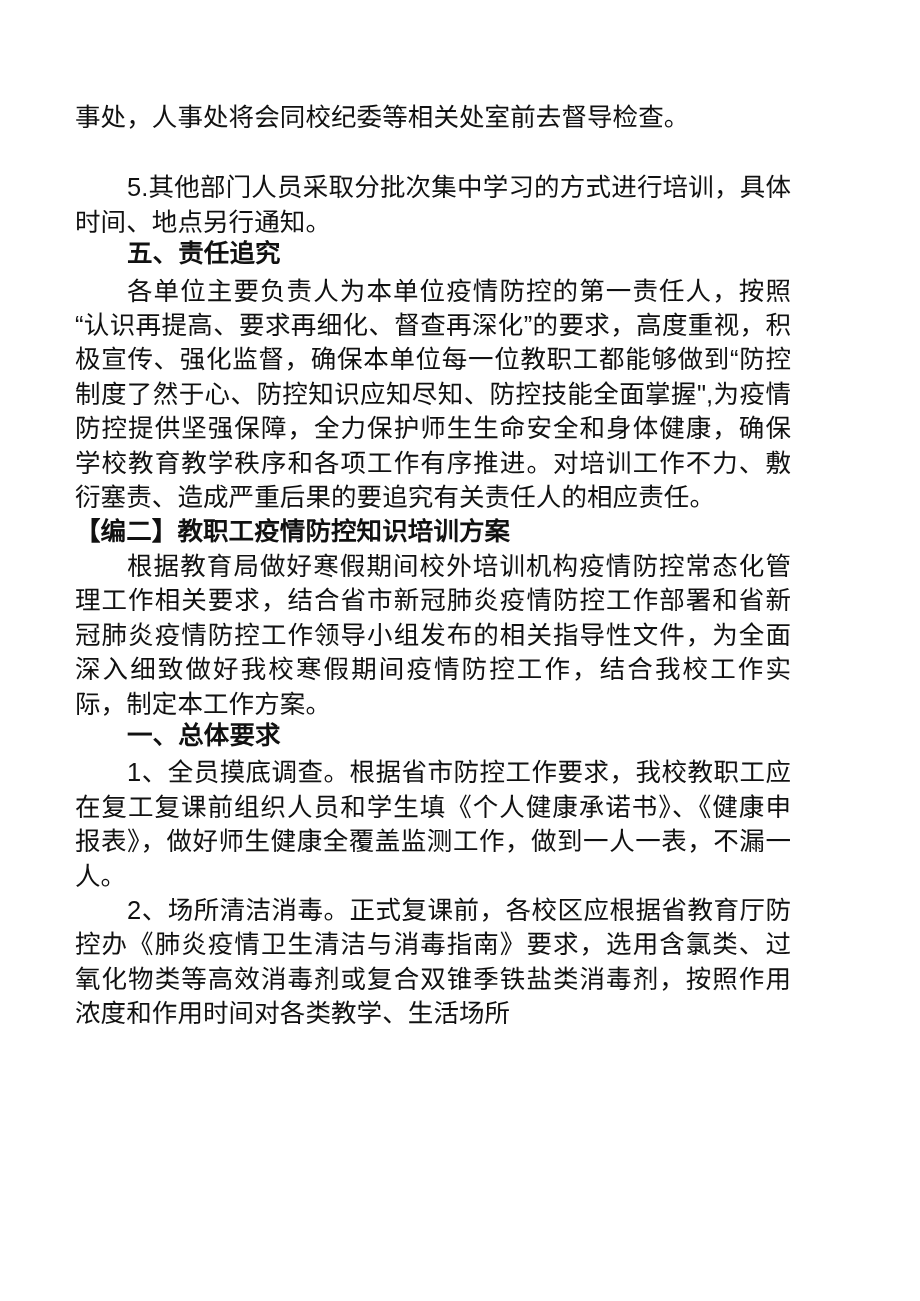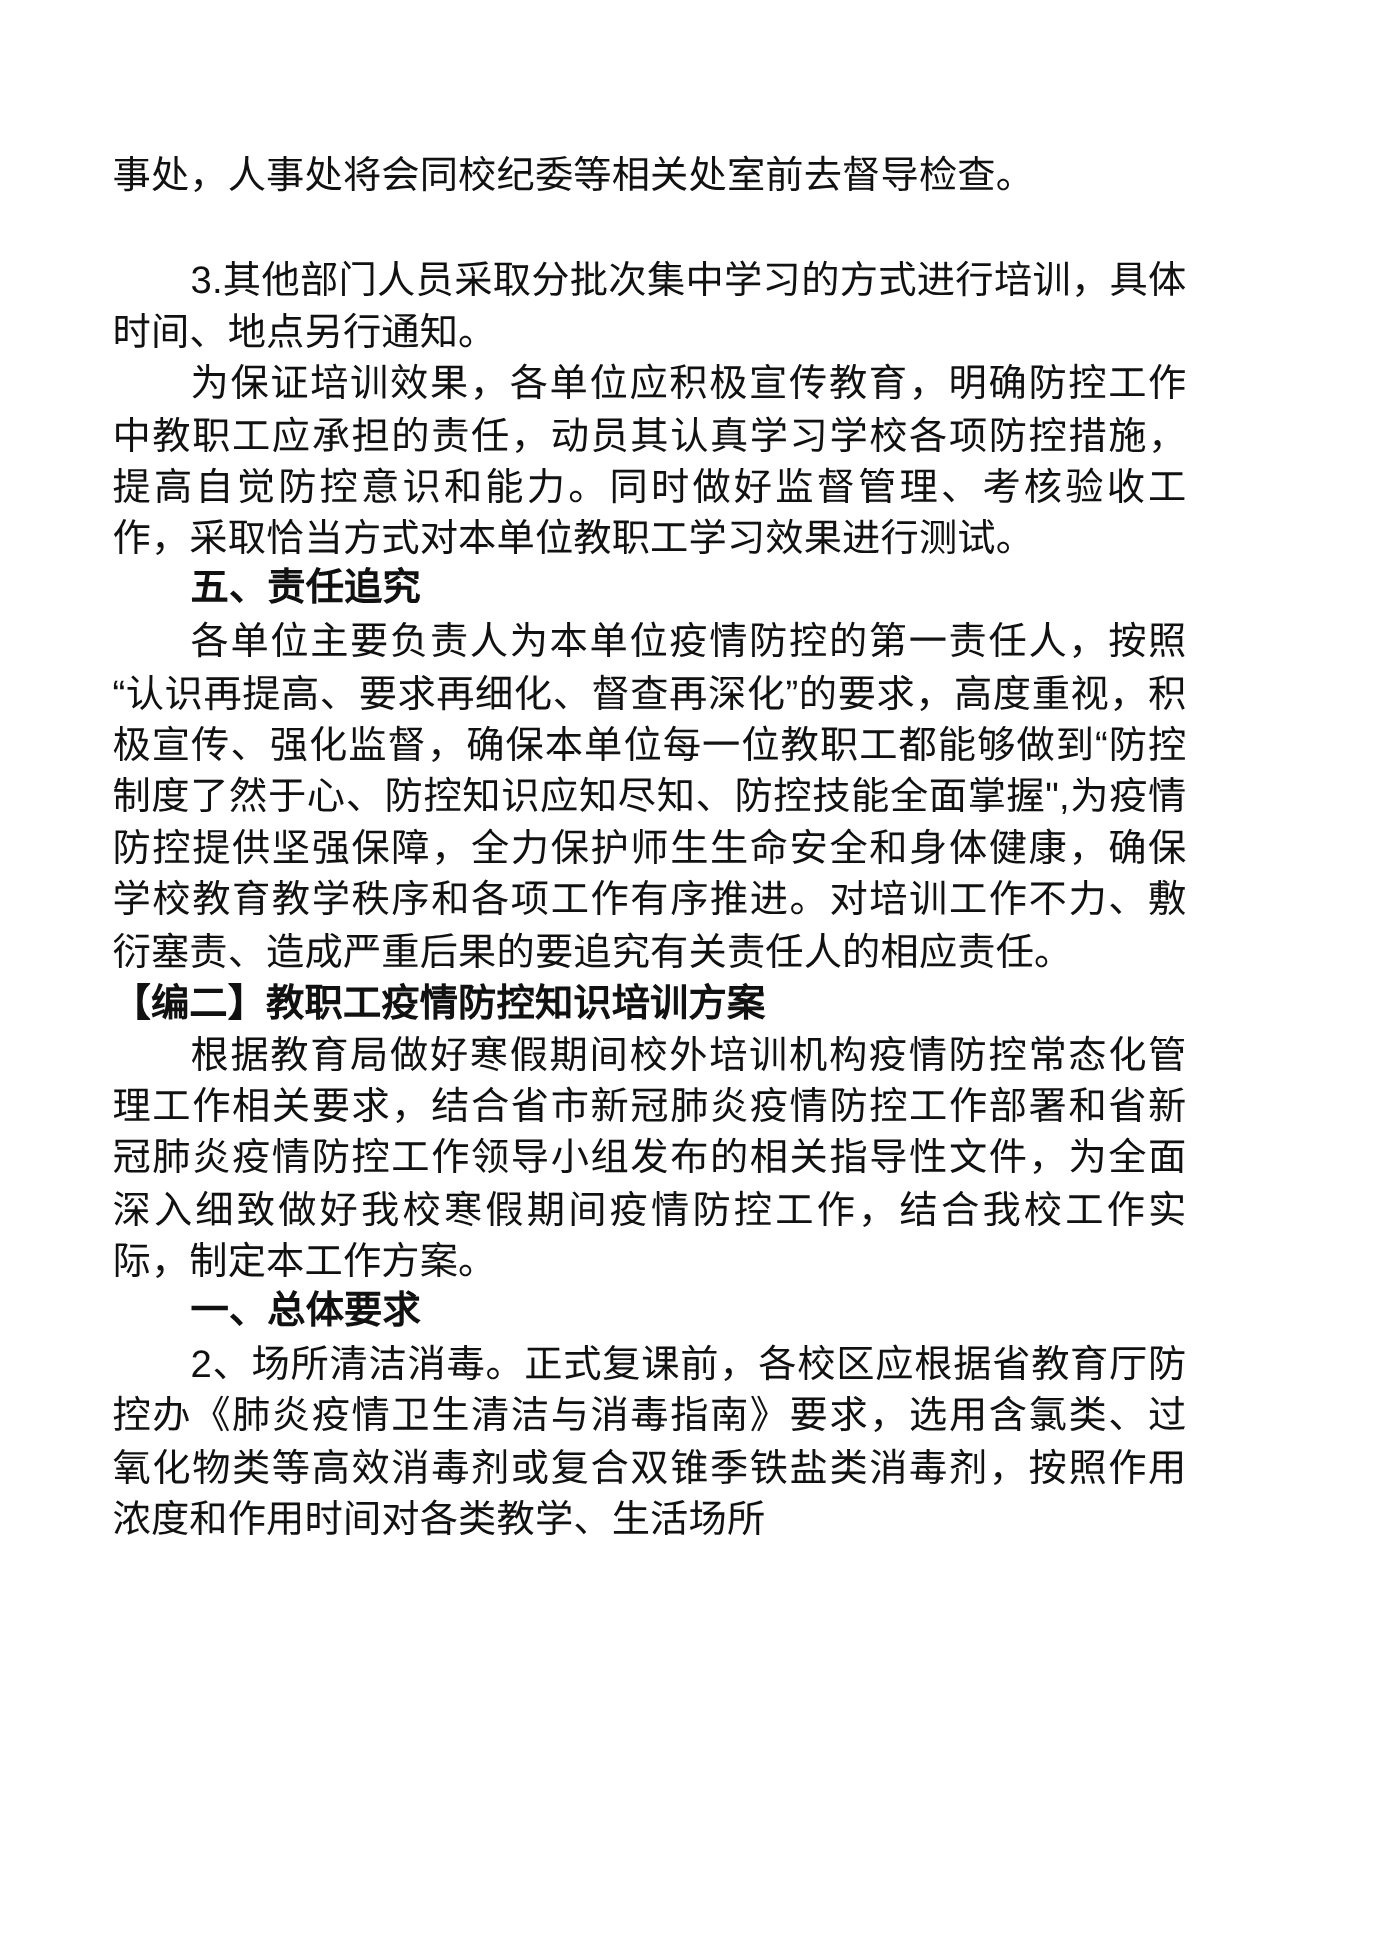--- a/index.html
+++ b/index.html
@@ -67,33 +67,33 @@
 </head>
 <body>
 
 <div class="page">
   <div class="doc-body">
 
     <p class="para noindent">事处，人事处将会同校纪委等相关处室前去督导检查。</p>
 
     <div class="gap-lg"></div>
 
-    <p class="para indent">3.其他部门人员采取分批次集中学习的方式进行培训，具体时间、地点另行通知。</p>
+    <p class="para indent">5.其他部门人员采取分批次集中学习的方式进行培训，具体时间、地点另行通知。</p>
 
-    <p class="para indent">为保证培训效果，各单位应积极宣传教育，明确防控工作中教职工应承担的责任，动员其认真学习学校各项防控措施，提高自觉防控意识和能力。同时做好监督管理、考核验收工作，采取恰当方式对本单位教职工学习效果进行测试。</p>
 
     <p class="para heading">五、责任追究</p>
 
     <p class="para indent">各单位主要负责人为本单位疫情防控的第一责任人，按照“认识再提高、要求再细化、督查再深化”的要求，高度重视，积极宣传、强化监督，确保本单位每一位教职工都能够做到“防控制度了然于心、防控知识应知尽知、防控技能全面掌握",为疫情防控提供坚强保障，全力保护师生生命安全和身体健康，确保学校教育教学秩序和各项工作有序推进。对培训工作不力、敷衍塞责、造成严重后果的要追究有关责任人的相应责任。</p>
 
     <p class="para heading-flush">【编二】教职工疫情防控知识培训方案</p>
 
     <p class="para indent">根据教育局做好寒假期间校外培训机构疫情防控常态化管理工作相关要求，结合省市新冠肺炎疫情防控工作部署和省新冠肺炎疫情防控工作领导小组发布的相关指导性文件，为全面深入细致做好我校寒假期间疫情防控工作，结合我校工作实际，制定本工作方案。</p>
 
     <p class="para heading">一、总体要求</p>
 
 
 
+    <p class="para indent">1、全员摸底调查。根据省市防控工作要求，我校教职工应在复工复课前组织人员和学生填《个人健康承诺书》、《健康申报表》，做好师生健康全覆盖监测工作，做到一人一表，不漏一人。</p>
 
     <p class="para indent">2、场所清洁消毒。正式复课前，各校区应根据省教育厅防控办《肺炎疫情卫生清洁与消毒指南》要求，选用含氯类、过氧化物类等高效消毒剂或复合双锥季铁盐类消毒剂，按照作用浓度和作用时间对各类教学、生活场所</p>
 
   </div>
 </div>
 
 </body></html>

